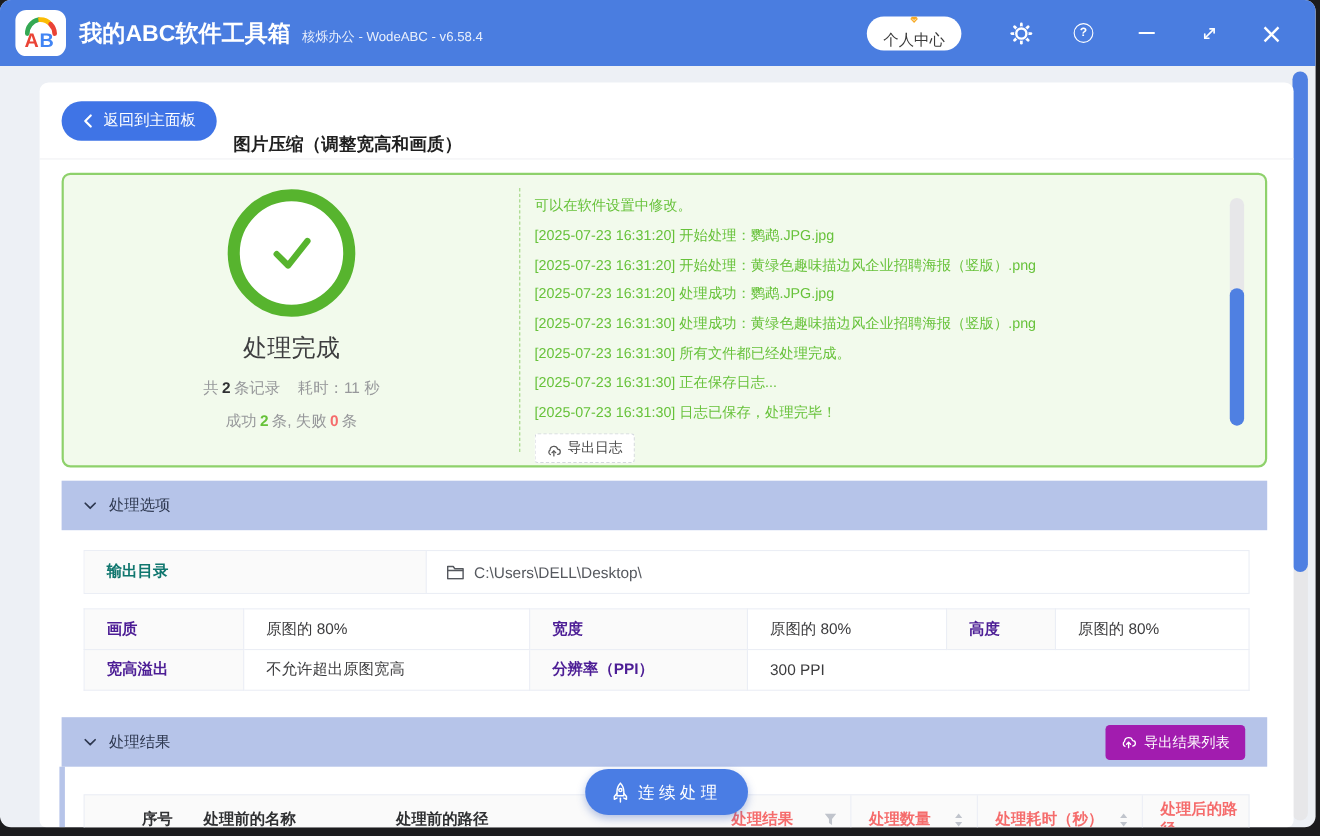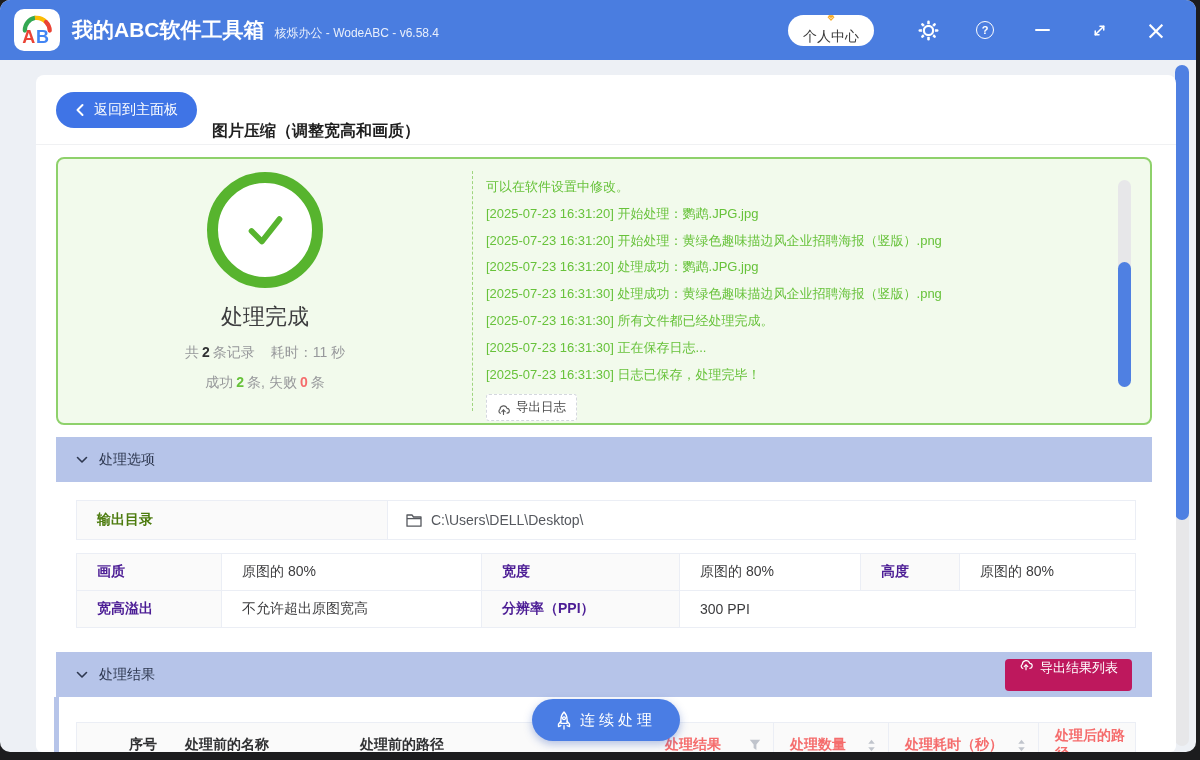--- a/index.html
+++ b/index.html
@@ -69,29 +69,29 @@
                         border-radius:7px; background:#e7e7e9; }
   .inner-scroll-thumb { position:absolute; right:19px; top:103px; width:13px; height:125px;
                         border-radius:7px; background:#4f80e2; }
 
   
   .section-header { position:absolute; left:20px; width:1096px; height:45px; background:#b6c4e9;
                     display:flex; align-items:center; gap:11px; padding:0 20px;
                     font-size:14px; color:#2e3850; cursor:pointer; }
   .sec-options { top:362px; }
   .sec-results { top:577px; }
-  .export-results-btn { margin-left:auto; height:32px; background:#be185d; border:none;
+  .export-results-btn { margin-left:auto; height:32px; background:#a21caf; border:none;
                         border-radius:4px; color:#fff; font-size:13px; display:flex;
-                        align-items:flex-start; gap:7px; padding:0 14px; cursor:pointer; }
+                        align-items:center; gap:7px; padding:0 14px; cursor:pointer; }
 
   
   .options-body { position:absolute; top:407px; left:0; right:0; padding:18px 40px 0 40px; }
   .output-row { display:flex; height:40px; border:1px solid #ebeef5; margin-bottom:13px; }
   .o-label { width:311px; background:#fafafa; border-right:1px solid #ebeef5; display:flex;
-             align-items:center; padding-left:20px; font-size:14px; font-weight:bold; color:#4d7c0f; }
+             align-items:center; padding-left:20px; font-size:14px; font-weight:bold; color:#0f766e; }
   .o-value { flex:1; display:flex; align-items:center; gap:9px; padding-left:18px;
              font-size:14px; color:#55585e; cursor:pointer; }
   table.opts { width:100%; border-collapse:collapse; table-layout:fixed; font-size:14px; }
   table.opts td { border:1px solid #ebeef5; height:37px; padding-left:20px; }
   td.lbl { background:#fafafa; font-weight:bold; color:#4c1d95; }
   td.val { color:#3c3c3e; }
 
   
   .rt-header { position:absolute; left:40px; width:1060px; top:647px; height:46px;
                background:#fafafa; border:1px solid #ebeef5; display:flex; align-items:center;

